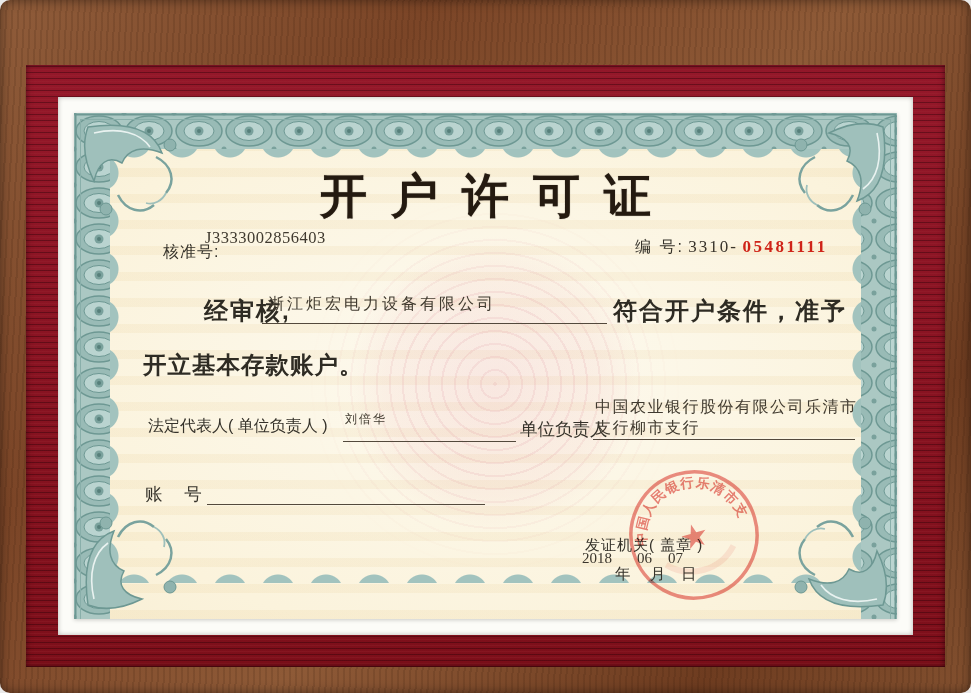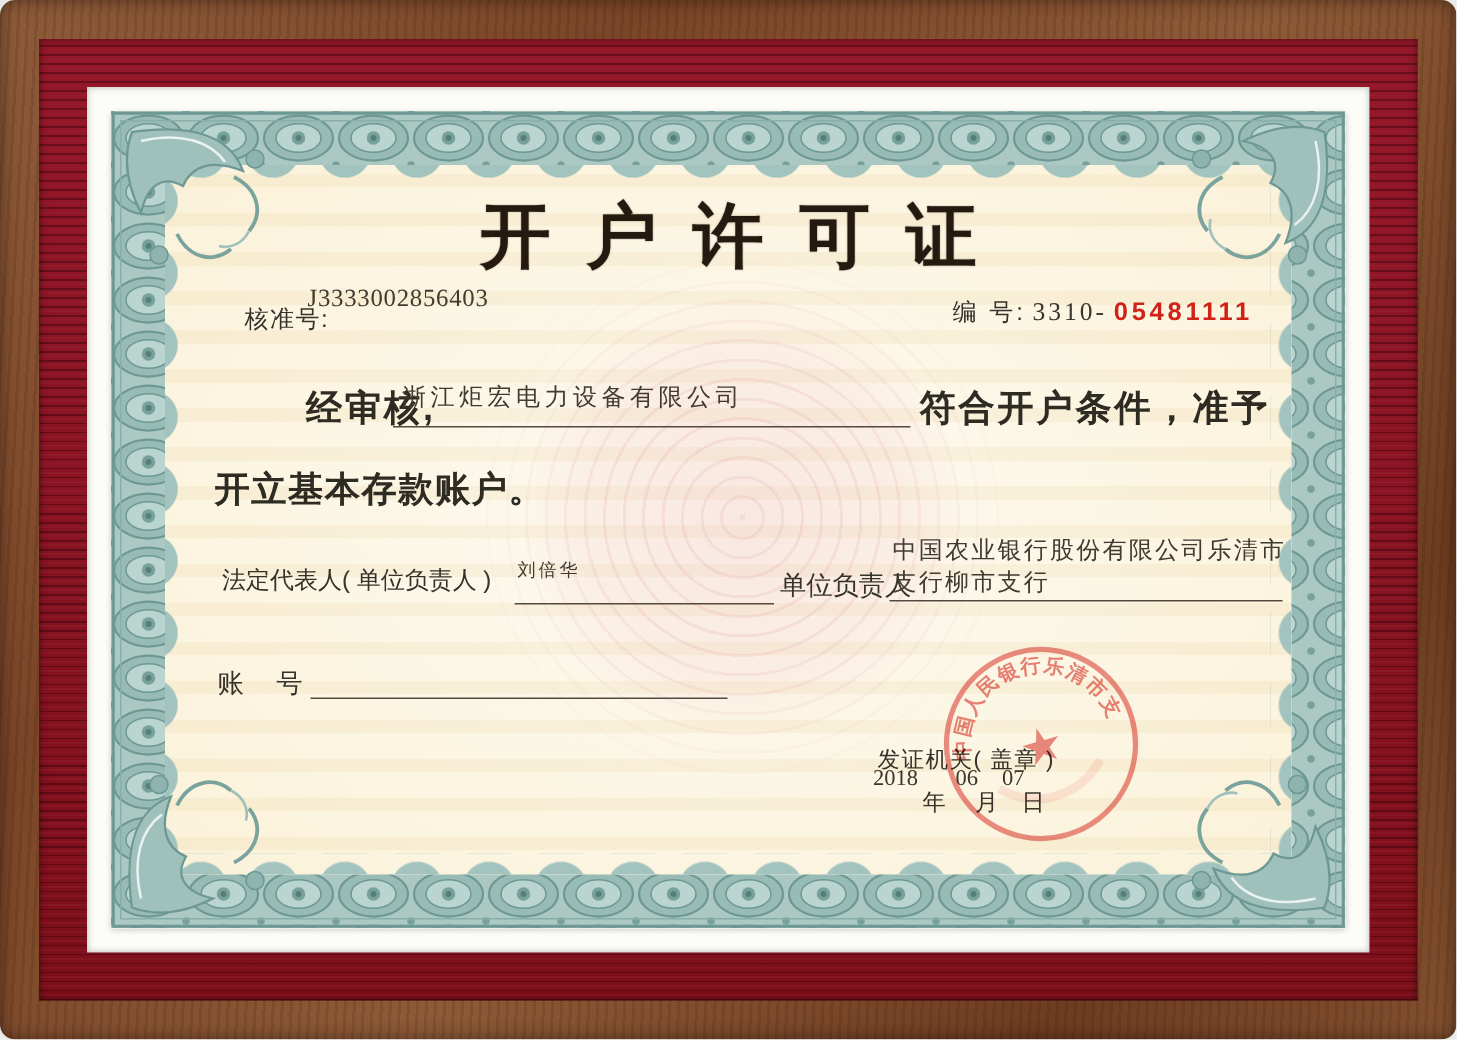--- a/index.html
+++ b/index.html
@@ -13,20 +13,21 @@
       repeating-linear-gradient(93deg, rgba(50,24,8,.14) 0 2px, rgba(0,0,0,0) 2px 6px),
       linear-gradient(130deg,#8f5c3a 0%,#7b4527 28%,#8e5a37 55%,#6e3c20 82%,#82502f 100%);
     box-shadow:inset 0 0 12px rgba(0,0,0,.45);
   }
   .frame-red{
     position:absolute;inset:26px;
     background:
       repeating-linear-gradient(0deg, rgba(35,0,6,.38) 0 1px, rgba(0,0,0,0) 1px 3px, rgba(160,45,55,.22) 3px 4px, rgba(0,0,0,0) 4px 6px),
       linear-gradient(180deg,#95182a,#7d0f1a);
     box-shadow:inset 0 0 6px rgba(0,0,0,.5);
+    margin-top:39px;
   }
   .mat{
     position:absolute;inset:32px;background:#fcfcf8;
     box-shadow:inset 0 0 5px rgba(0,0,0,.28);
   }
   
   .cert{
     position:absolute;inset:16px;
     background:
       radial-gradient(circle 200px at 421px 271px, rgba(232,158,168,.20) 0%, rgba(232,158,168,.10) 55%, rgba(232,158,168,0) 74%),
@@ -73,21 +74,21 @@
   .lbl{color:#35322a;}
   .big{font-size:24px;font-weight:600;color:#2e2b23;letter-spacing:2px;}
   .val{color:#403a2f;}
   .uline{position:absolute;height:1px;background:#53493c;}
 
   .approval-label{left:89px;top:129px;font-size:16px;letter-spacing:1px;}
   .approval-number{left:131px;top:115px;font-size:16.5px;letter-spacing:.5px;}
   .serial-line{left:561px;top:124px;font-size:16px;}
   .serial-label{letter-spacing:2px;color:#35322a;}
   .serial-prefix{font-family:"Liberation Serif","DejaVu Serif",serif;font-size:17px;letter-spacing:2px;color:#3a352c;}
-  .serial-number{font-family:Liberation Sans, sans-serif;font-size:17px;letter-spacing:2.5px;font-weight:600;}
+  .serial-number{font-family:Liberation Serif, serif;font-size:17px;letter-spacing:2.5px;font-weight:600;}
 
   .reviewed{left:130px;top:182px;}
   .company{left:194px;top:181px;font-size:16px;letter-spacing:3px;}
   .condition{left:539px;top:182px;text-align:right;}
   .account-type{left:69px;top:236px;font-size:23.5px;letter-spacing:1px;font-weight:600;color:#2e2b23;}
 
   .legal-label{left:74px;top:303px;font-size:16px;}
   .legal-name{left:271px;top:298px;font-size:12px;letter-spacing:2px;}
   .bank-label{left:446px;top:304px;font-size:17.5px;}
   .bank-name{left:521px;top:283px;width:270px;font-size:16px;letter-spacing:1.5px;line-height:21px;white-space:normal;}

